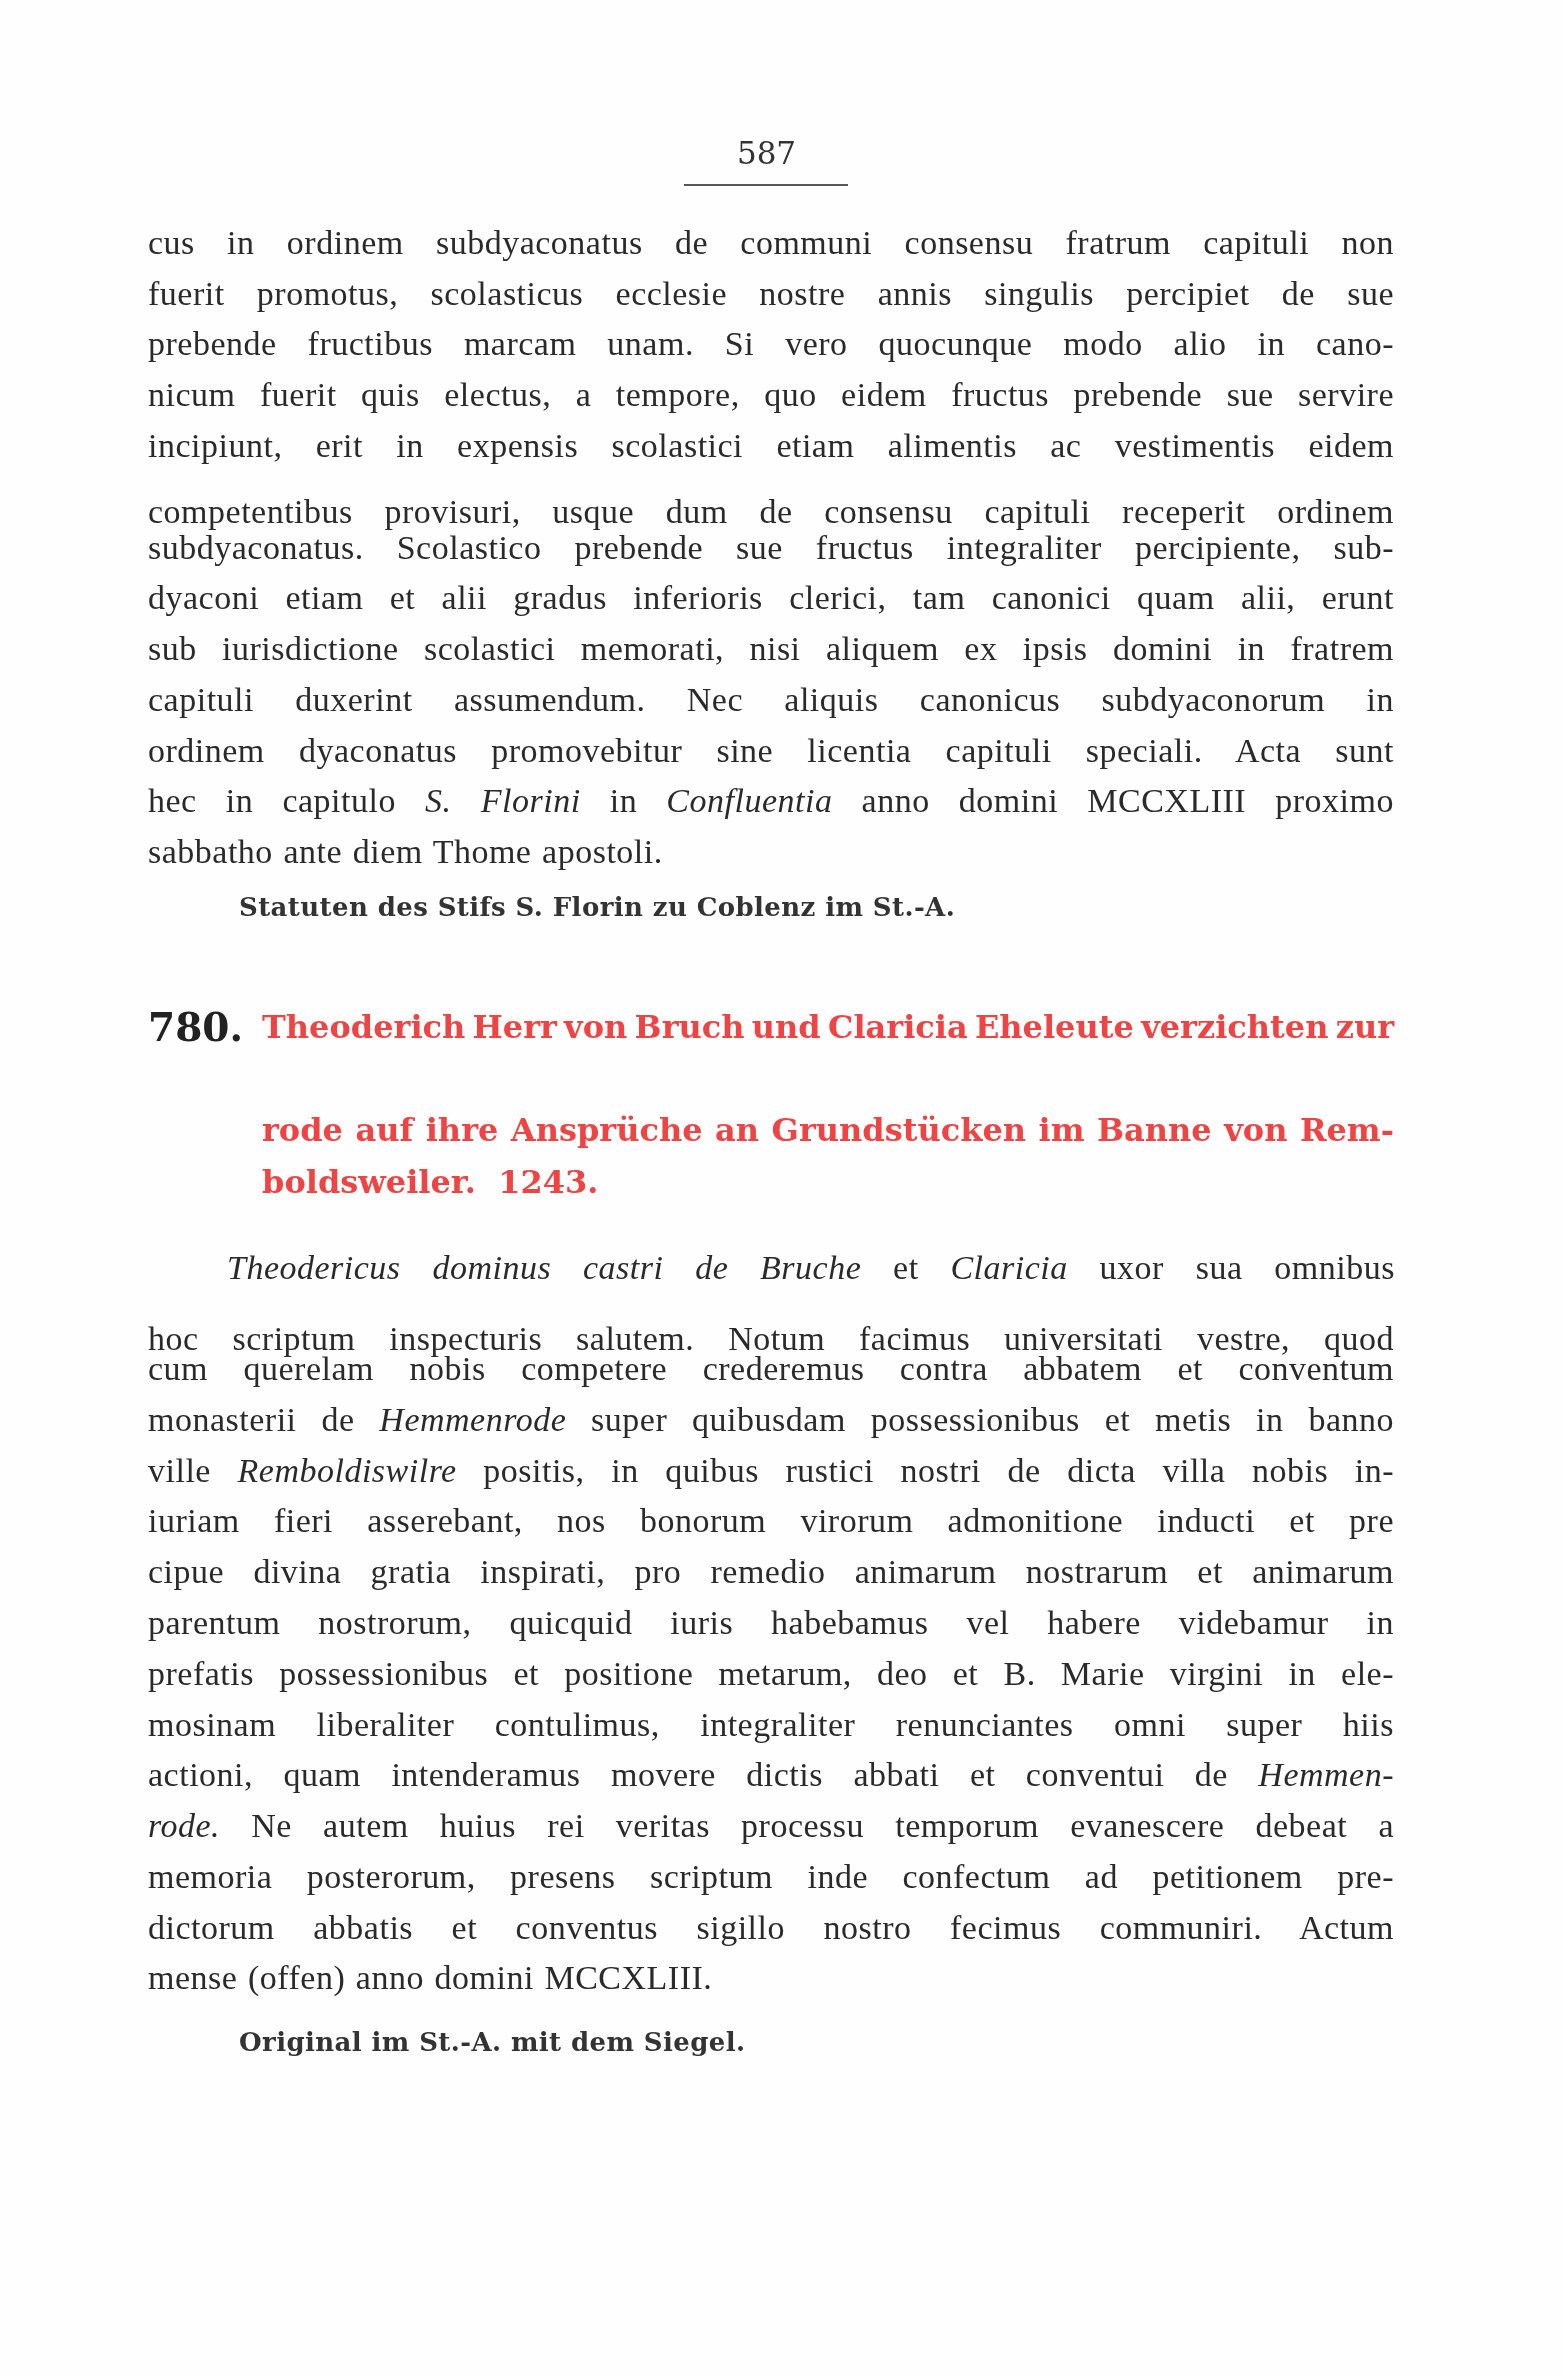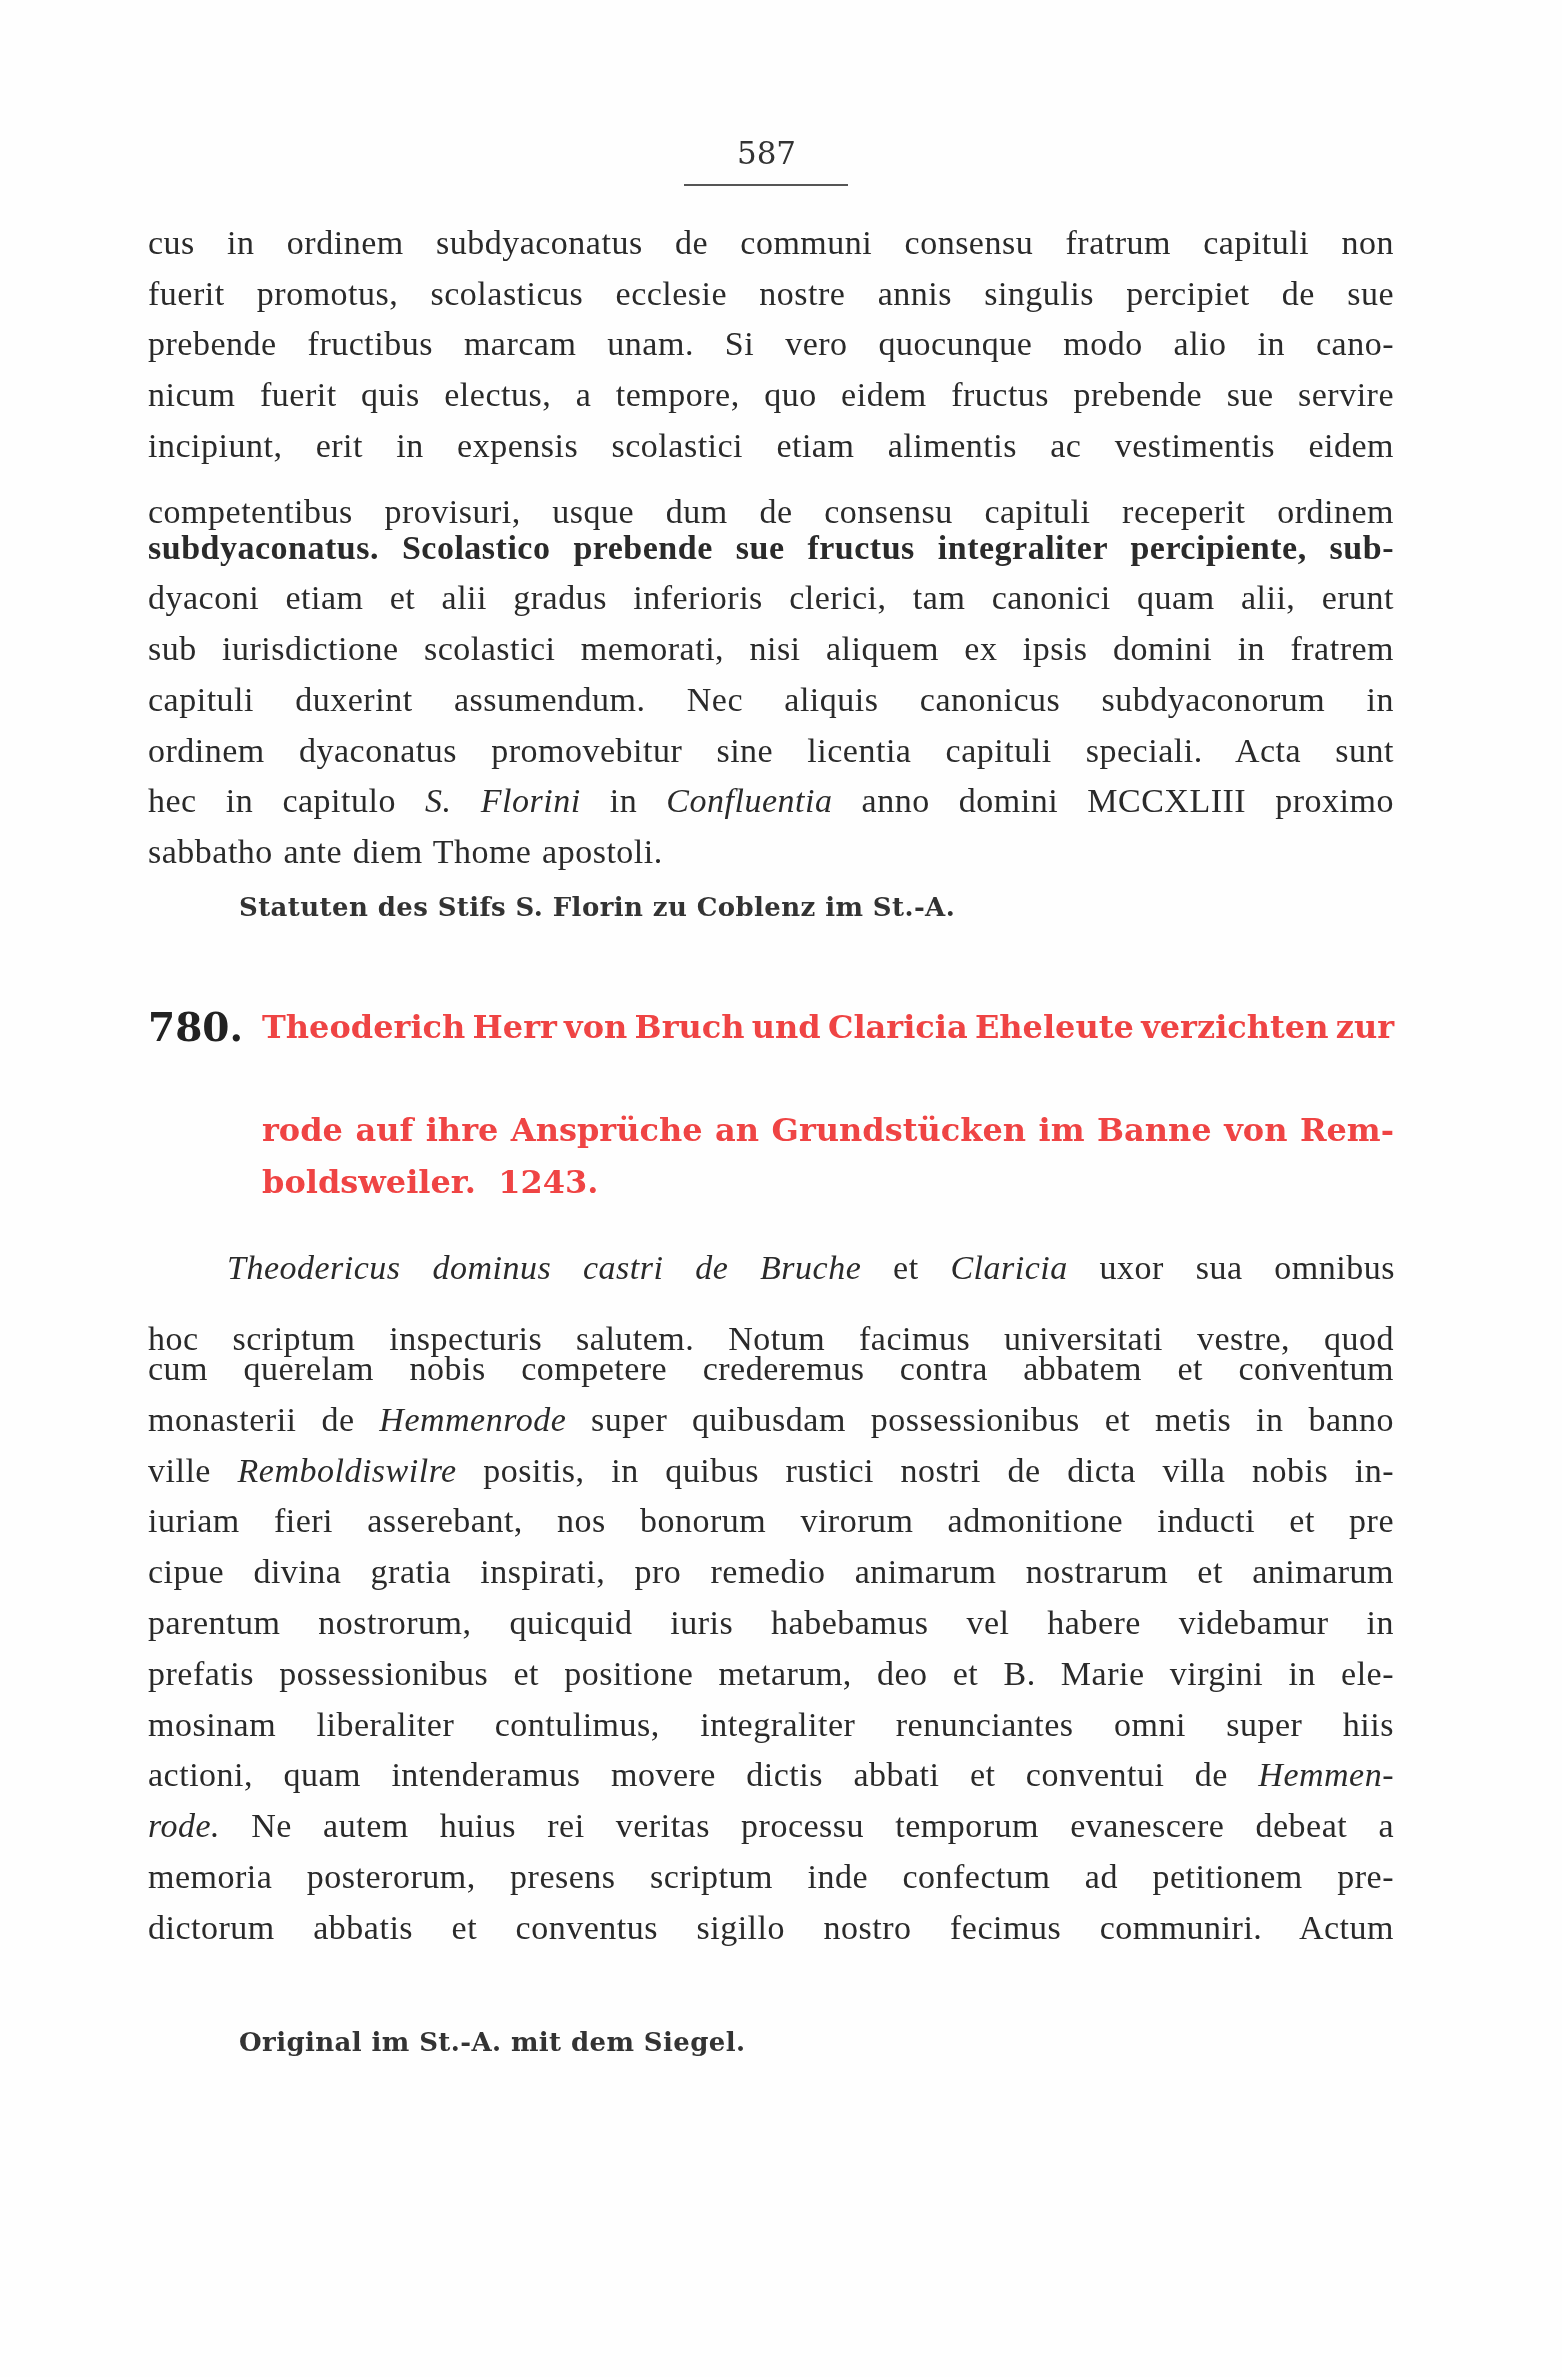--- a/index.html
+++ b/index.html
@@ -30,21 +30,21 @@
 
   <div class="pnum">587</div>
   <div class="prule"></div>
 
   <div class="line" style="top: 218px; white-space: nowrap; word-spacing: 1.6px;">cus in ordinem subdyaconatus de communi consensu fratrum capituli non</div>
   <div class="line" style="top: 269px; white-space: nowrap; word-spacing: 1.6px;">fuerit promotus, scolasticus ecclesie nostre annis singulis percipiet de sue</div>
   <div class="line" style="top: 319px; white-space: nowrap; word-spacing: 1.6px;">prebende fructibus marcam unam. Si vero quocunque modo alio in cano-</div>
   <div class="line" style="top: 370px; white-space: nowrap; word-spacing: 1.6px;">nicum fuerit quis electus, a tempore, quo eidem fructus prebende sue servire</div>
   <div class="line" style="top: 421px; white-space: nowrap; word-spacing: 1.6px;">incipiunt, erit in expensis scolastici etiam alimentis ac vestimentis eidem</div>
   <div class="line" style="top: 477px; white-space: nowrap; word-spacing: 1.6px; margin-top: 10px;">competentibus provisuri, usque dum de consensu capituli receperit ordinem</div>
-  <div class="line" style="top: 523px; white-space: nowrap; word-spacing: 1.6px; font-weight: bold;">subdyaconatus. Scolastico prebende sue fructus integraliter percipiente, sub-</div>
+  <div class="line" style="top: 523px; white-space: nowrap; word-spacing: 1.6px;">subdyaconatus. Scolastico prebende sue fructus integraliter percipiente, sub-</div>
   <div class="line" style="top: 573px; white-space: nowrap; word-spacing: 1.6px;">dyaconi etiam et alii gradus inferioris clerici, tam canonici quam alii, erunt</div>
   <div class="line" style="top: 624px; white-space: nowrap; word-spacing: 1.6px;">sub iurisdictione scolastici memorati, nisi aliquem ex ipsis domini in fratrem</div>
   <div class="line" style="top: 675px; white-space: nowrap; word-spacing: 1.6px;">capituli duxerint assumendum. Nec aliquis canonicus subdyaconorum in</div>
   <div class="line" style="top: 726px; white-space: nowrap; word-spacing: 1.6px;">ordinem dyaconatus promovebitur sine licentia capituli speciali. Acta sunt</div>
   <div class="line" style="top: 776px; white-space: nowrap; word-spacing: 1.6px;"><span>hec in capitulo </span><i>S. Florini</i><span> in </span><i>Confluentia</i><span> anno domini MCCXLIII proximo</span></div>
   <div class="line last" style="top:827px">sabbatho ante diem Thome apostoli.</div>
 
   <div class="note" style="top:888px">Statuten des Stifs S. Florin zu Coblenz im St.-A.</div>
 
   <div class="num" style="top:1001px">780.</div>
@@ -59,16 +59,17 @@
   <div class="line" style="top: 1446px; white-space: nowrap; word-spacing: 1.6px;"><span>ville </span><i>Remboldiswilre</i><span> positis, in quibus rustici nostri de dicta villa nobis in-</span></div>
   <div class="line" style="top: 1496px; white-space: nowrap; word-spacing: 1.6px;">iuriam fieri asserebant, nos bonorum virorum admonitione inducti et pre</div>
   <div class="line" style="top: 1547px; white-space: nowrap; word-spacing: 1.6px;">cipue divina gratia inspirati, pro remedio animarum nostrarum et animarum</div>
   <div class="line" style="top: 1598px; white-space: nowrap; word-spacing: 1.6px;">parentum nostrorum, quicquid iuris habebamus vel habere videbamur in</div>
   <div class="line" style="top: 1649px; white-space: nowrap; word-spacing: 1.6px;">prefatis possessionibus et positione metarum, deo et B. Marie virgini in ele-</div>
   <div class="line" style="top: 1700px; white-space: nowrap; word-spacing: 1.6px;">mosinam liberaliter contulimus, integraliter renunciantes omni super hiis</div>
   <div class="line" style="top: 1750px; white-space: nowrap; word-spacing: 1.6px;"><span>actioni, quam intenderamus movere dictis abbati et conventui de </span><i>Hemmen-</i></div>
   <div class="line" style="top: 1801px; white-space: nowrap; word-spacing: 1.6px;"><i>rode.</i><span> Ne autem huius rei veritas processu temporum evanescere debeat a</span></div>
   <div class="line" style="top: 1852px; white-space: nowrap; word-spacing: 1.6px;">memoria posterorum, presens scriptum inde confectum ad petitionem pre-</div>
   <div class="line" style="top: 1903px; white-space: nowrap; word-spacing: 1.6px;">dictorum abbatis et conventus sigillo nostro fecimus communiri. Actum</div>
+  <div class="line last" style="top:1953px">mense (offen) anno domini MCCXLIII.</div>
 
   <div class="note" style="top:2023px">Original im St.-A. mit dem Siegel.</div>
 </div>
 
 
 </body></html>

